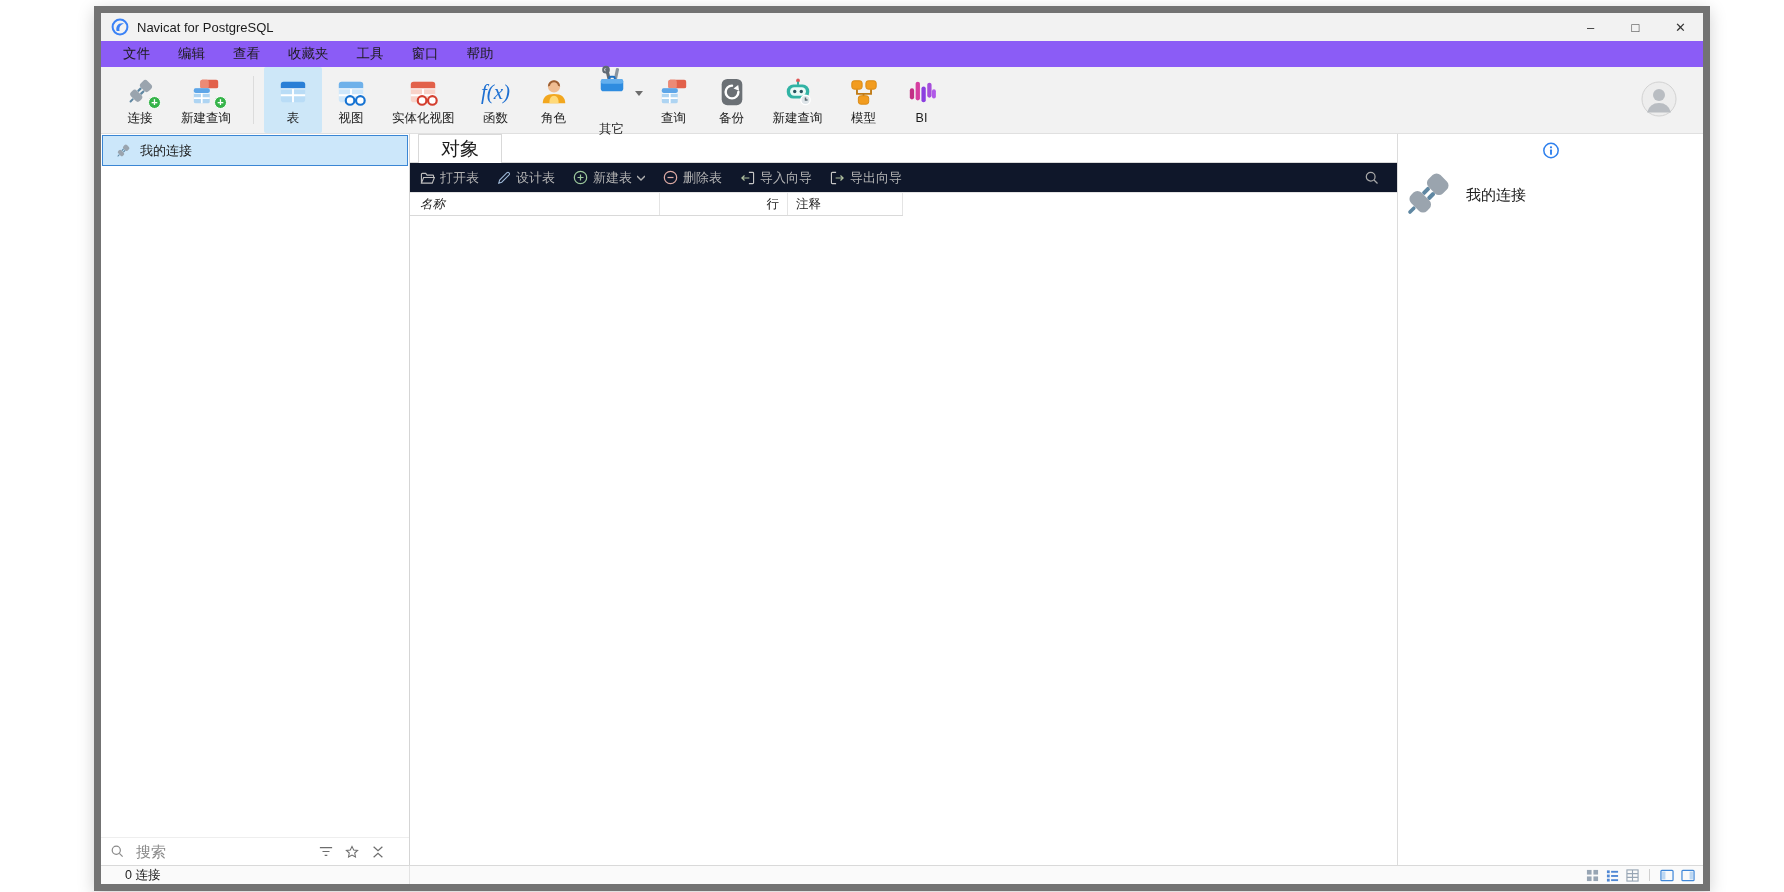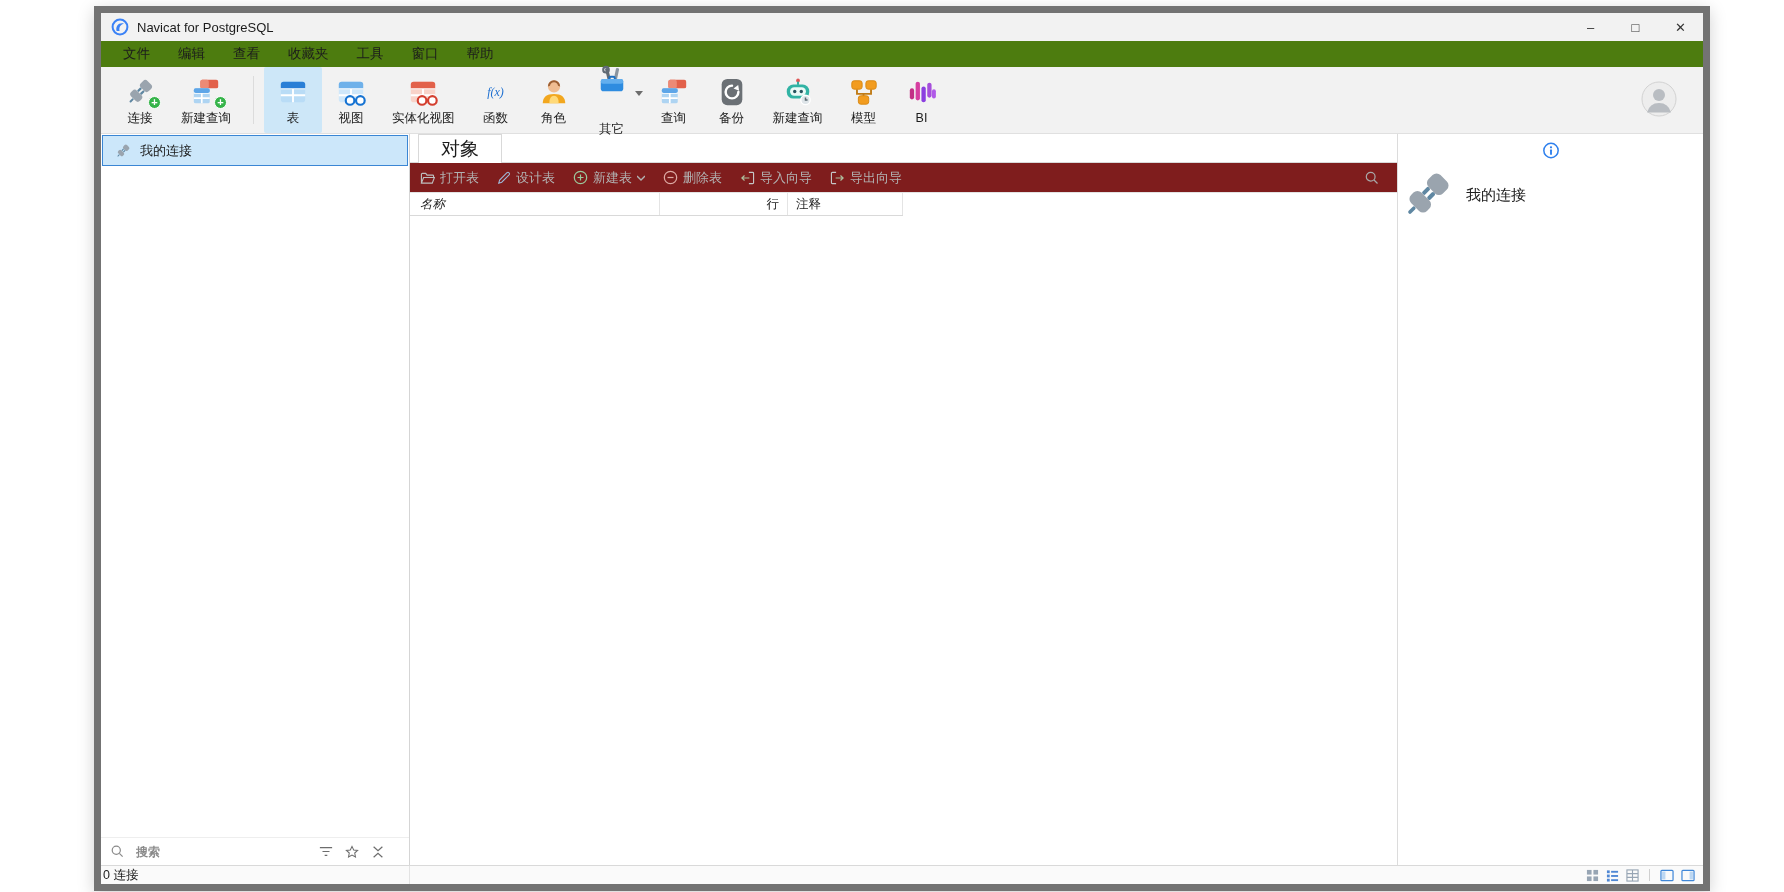--- a/index.html
+++ b/index.html
@@ -11,66 +11,66 @@
 
   
   .titlebar { height:28px; background:#f2f2f2; display:flex; align-items:center; flex:0 0 auto; }
   .logo { margin-left:10px; width:18px; height:18px; flex:0 0 auto; }
   .title-text { margin-left:8px; font-size:13px; color:#1c1c1c; }
   .win-controls { margin-left:auto; display:flex; height:100%; }
   .win-btn { width:45px; display:flex; align-items:center; justify-content:center;
     font-size:13px; color:#333; }
 
   
-  .menubar { height:26px; background:#4d7c0f; display:flex; align-items:center;
+  .menubar { height:26px; background:#8b5cf6; display:flex; align-items:center;
     padding-left:8px; flex:0 0 auto; }
   .menu-item { padding:0 14px; font-size:13.5px; color:#1c1c1c; }
 
   
   .toolbar { height:67px; background:#f2f2f2; border-bottom:1px solid #e0e0e0;
     display:flex; align-items:stretch; padding-left:10px; flex:0 0 auto; position:relative; }
   .tool-btn { display:flex; flex-direction:column; align-items:center; justify-content:center;
     padding:0 12px; gap:5px; border-radius:2px; }
   .tool-btn.active { background:#cde7f8; }
   .tool-wrap { display:flex; align-items:stretch; }
   .ticon { height:32px; width:34px; display:flex; align-items:flex-end; justify-content:center; position:relative; }
   .ticon svg { display:block; }
   .tlabel { font-size:12.5px; color:#1c1c1c; line-height:1; white-space:nowrap; }
   .tool-sep { width:1px; background:#dcdcdc; margin:9px 10px; }
   .badge-plus { position:absolute; right:-4px; bottom:-2px; width:13px; height:13px;
     border-radius:50%; background:#36b44a; border:1px solid #fff; color:#fff; font-size:11px;
     font-weight:bold; display:flex; align-items:center; justify-content:center; line-height:1; }
   .caret-down { width:0; height:0; border-left:4px solid transparent; border-right:4px solid transparent;
     border-top:5px solid #6d6d6d; align-self:center; margin:0 2px 14px 2px; }
   .fx-text { font-style:italic; font-family:"Liberation Serif","DejaVu Serif",serif;
-    font-size:12px; color:#1d6fd1; line-height:30px; }
+    font-size:21px; color:#1d6fd1; line-height:30px; }
   .avatar { position:absolute; right:26px; top:14px; width:36px; height:36px; }
 
   
   .content { flex:1; display:flex; min-height:0; }
 
   .sidebar { width:309px; border-right:1px solid #d5d5d5; display:flex; flex-direction:column;
     background:#fff; flex:0 0 auto; }
   .conn-item { margin:1px; height:31px; display:flex; align-items:center; gap:9px;
     padding-left:12px; font-size:13px; color:#1c1c1c; }
   .conn-item.selected { background:#cce7fa; border:1px solid #3a86d4; }
   .sidebar-spacer { flex:1; }
   .sidebar-search { height:28px; display:flex; align-items:center; padding:0 24px 0 10px;
     gap:12px; border-top:1px solid #eee; }
-  .search-input { border:none; outline:none; flex:1; font-size:12px; color:#333;
-    background:transparent; min-width:0; font-family:inherit;font-weight:bold; }
+  .search-input { border:none; outline:none; flex:1; font-size:15px; color:#333;
+    background:transparent; min-width:0; font-family:inherit; }
   .search-input::placeholder { color:#8a8a8a; }
 
   .main { flex:1; display:flex; flex-direction:column; background:#fff; min-width:0; }
   .tabbar { display:flex; padding-left:8px; height:29px; flex:0 0 auto; position:relative; }
   .tabbar::after { content:""; position:absolute; left:0; right:0; bottom:0; height:1px; background:#d9d9d9; }
   .tab.active { position:relative; z-index:1; background:#fff; border:1px solid #d9d9d9;
     border-bottom:none; height:29px; padding:0 22px; display:flex; align-items:center;
     font-size:19px; color:#1c1c1c; }
-  .obj-toolbar { height:30px; background:#7f1d1d; border-bottom:1px solid #e3e3e3;
+  .obj-toolbar { height:30px; background:#0f172a; border-bottom:1px solid #e3e3e3;
     display:flex; align-items:center; padding:0 18px 0 10px; gap:18px; flex:0 0 auto;
     font-size:13px; color:#b2b2b2; }
   .obj-btn { display:flex; align-items:center; gap:5px; white-space:nowrap; }
   .obj-search { margin-left:auto; display:flex; align-items:center; }
   .grid-header { height:23px; display:flex; width:493px; border-bottom:1px solid #d9d9d9;
     font-size:12.5px; color:#222; flex:0 0 auto; }
   .gh-cell { display:flex; align-items:center; border-right:1px solid #e4e4e4; }
   .gh-name { width:250px; padding-left:10px;font-style:italic; }
   .gh-rows { width:128px; justify-content:flex-end; padding-right:8px; }
   .gh-comment { width:115px; padding-left:8px; }
@@ -79,21 +79,21 @@
   .right-panel { width:306px; border-left:1px solid #dcdcdc; background:#fff;
     position:relative; flex:0 0 auto; }
   .info-icon { position:absolute; top:8px; left:50%; transform:translateX(-50%);
     width:17px; height:17px; }
   .rp-conn { position:absolute; top:34px; left:2px; display:flex; align-items:center; }
   .rp-title { font-size:15px; color:#1c1c1c; margin-left:12px; }
 
   
   .statusbar { height:19px; border-top:1px solid #d9d9d9; background:#fafafa;
     display:flex; align-items:center; font-size:12.5px; color:#1c1c1c; flex:0 0 auto; }
-  .sb-left { width:309px; padding-left:2px; border-right:1px solid #e3e3e3; height:100%;
+  .sb-left { width:309px; padding-left:24px; border-right:1px solid #e3e3e3; height:100%;
     display:flex; align-items:center; flex:0 0 auto;text-align:center; }
   .sb-right { margin-left:auto; display:flex; align-items:center; gap:7px;
     padding-right:8px; height:100%; }
   .sb-sep { width:1px; height:12px; background:#d0d0d0; margin:0 3px; }
   .sb-ic { display:flex; align-items:center; }
 </style>
 </head>
 <body>
 
 <div class="window">

